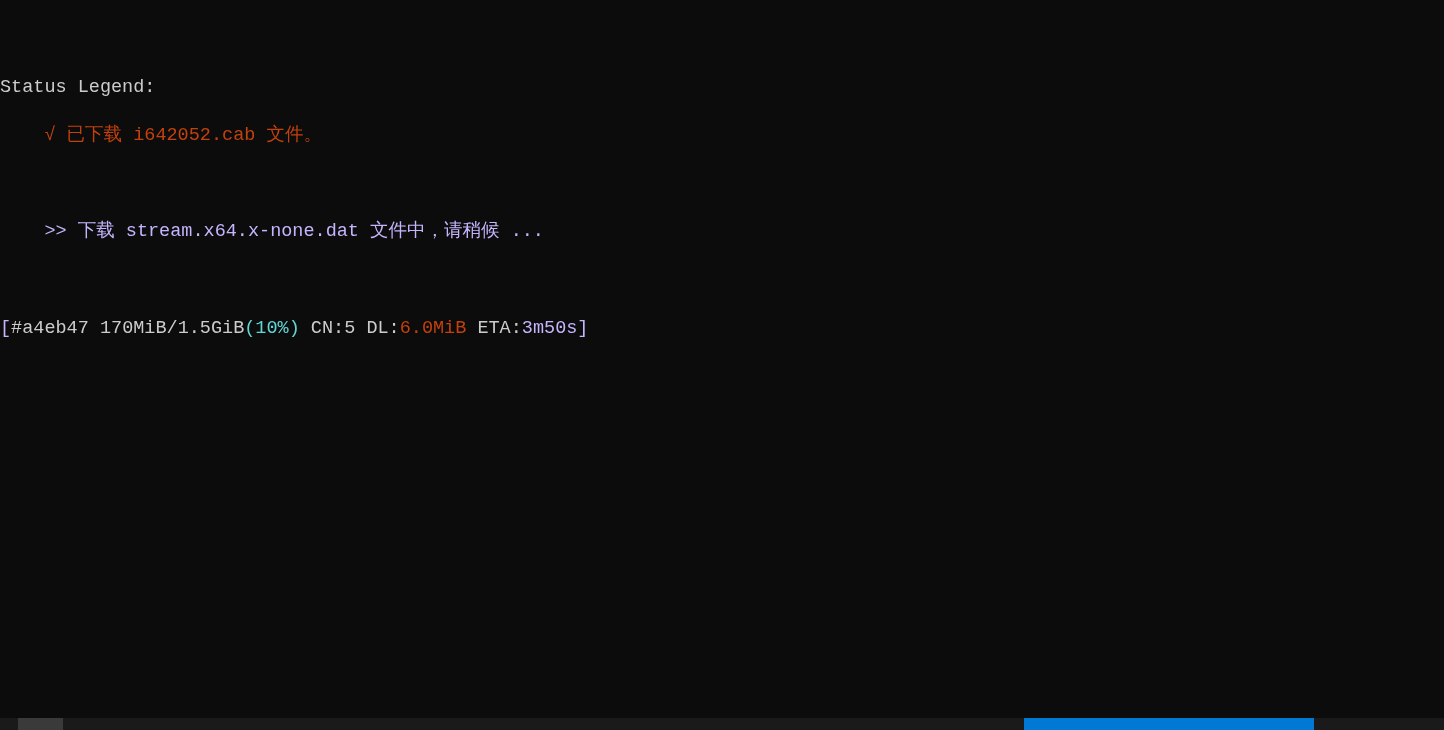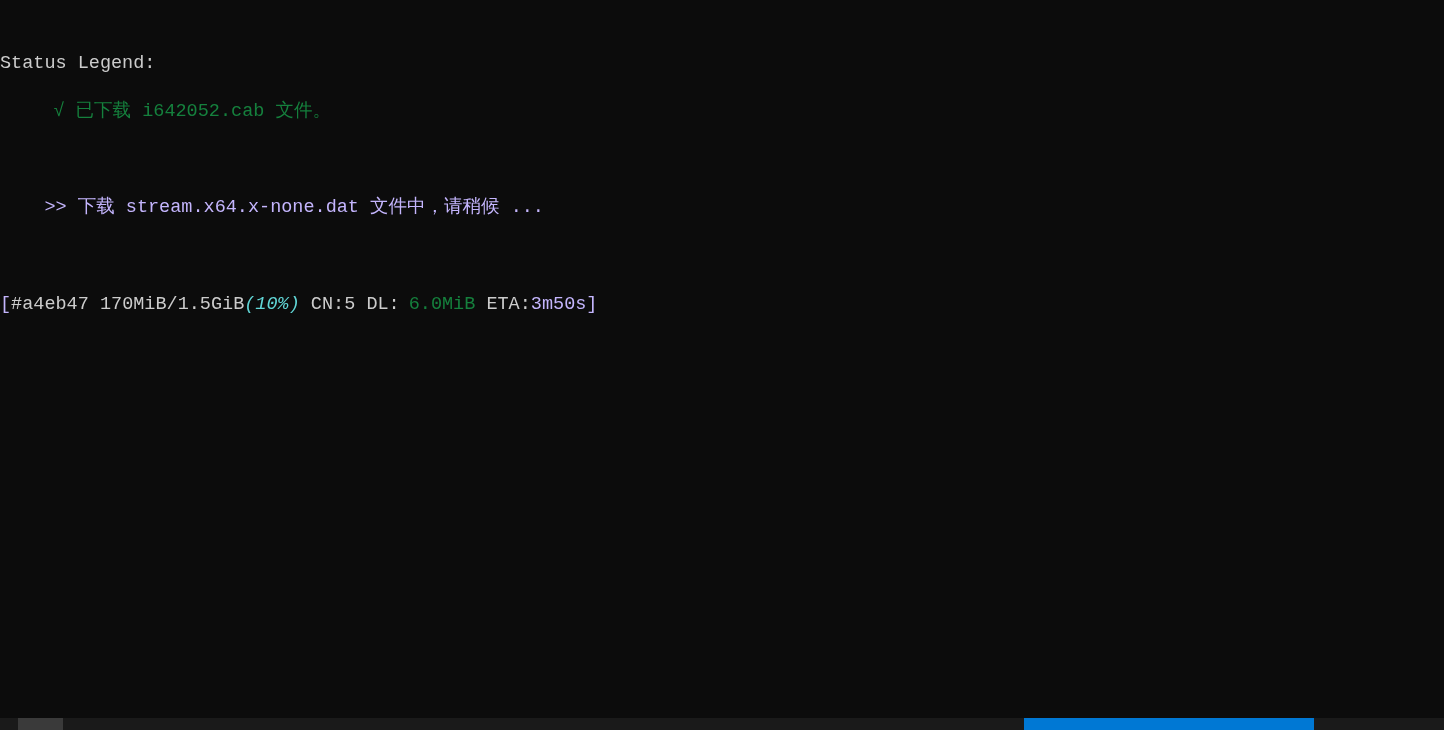--- a/index.html
+++ b/index.html
@@ -23,24 +23,24 @@
       white-space: pre;
       position: absolute;
       top: 28px;
       left: 0;
       right: 0;
     }
     .line {
       display: block;
       min-height: 24px;
     }
-    .white { color: #cccccc; }
-    .green { color: #15803d; padding-left: 9px; }
+    .white { color: #cccccc; margin-top: 24px; }
+    .green { color: #c2410c; }
     .yellow { color: #c4b5fd; }
-    .cyan { color: #61d6d6; font-style: italic; }
+    .cyan { color: #61d6d6; }
     .bottom-bar {
       position: absolute;
       bottom: 0;
       left: 0;
       right: 0;
       height: 12px;
       background: #1a1a1a;
       display: flex;
     }
     .bottom-bar-segment-1 {

